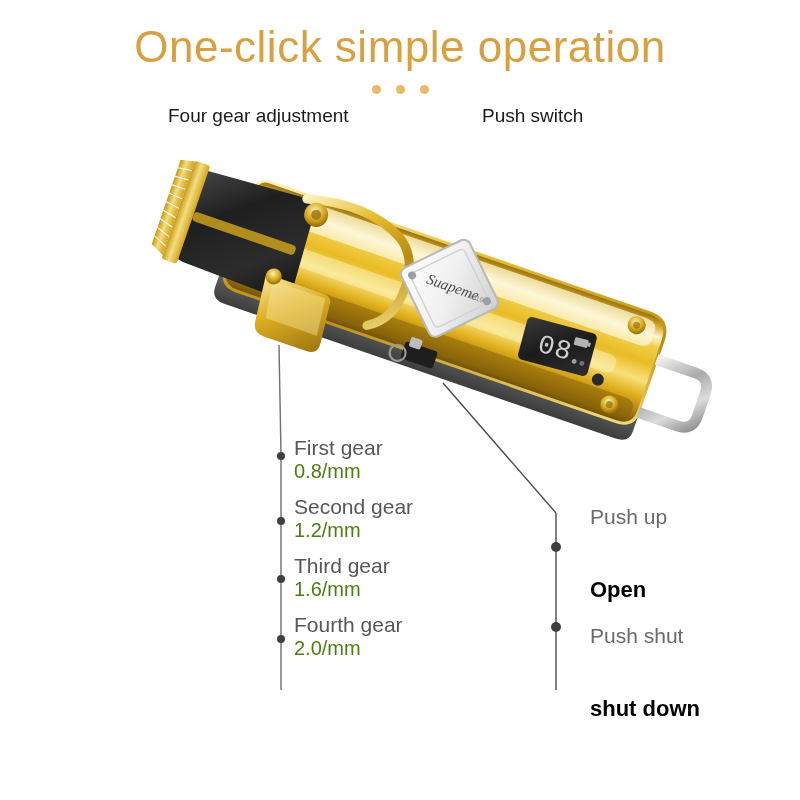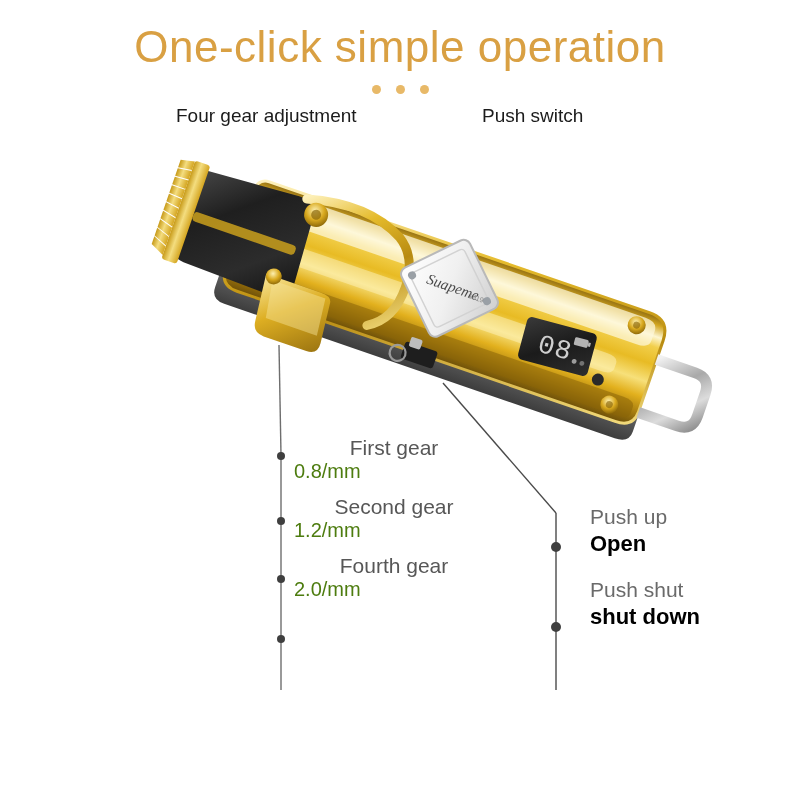--- a/index.html
+++ b/index.html
@@ -45,21 +45,21 @@
     background: #e8b968;
   }
 
   
   .cap {
     position: absolute;
     font-size: 19px;
     color: #1b1b1b;
     white-space: nowrap;
   }
-  .cap-left  { left: 176px; top: 105px; }
+  .cap-left  { left: 168px; top: 105px; }
   .cap-right { left: 482px; top: 105px; }
 
   
   .product {
     position: absolute;
     left: 140px;
     top: 135px;
     width: 590px;
     height: 360px;
   }
@@ -78,21 +78,20 @@
     left: 294px;
     top: 437px;
     width: 200px;
   }
   .gear-item { margin-bottom: 14px; }
   .gear-name {
     font-size: 21px;
     color: #575757;
     line-height: 1.08;
     white-space: nowrap;
-    text-align: center;
   }
   .gear-val {
     font-size: 20px;
     color: #4d7c0f;
     line-height: 1.12;
     white-space: nowrap;
   }
 
   
   .switch-list {
@@ -107,20 +106,21 @@
     color: #6a6a6a;
     line-height: 1.25;
     white-space: nowrap;
   }
   .sw-state {
     font-size: 22px;
     font-weight: bold;
     color: #000000;
     line-height: 1.3;
     white-space: nowrap;
+    margin-top: 46px;
   }
 </style>
 </head>
 <body>
 
 <div id="page">
 
   <div class="title">One-click simple operation</div>
 
   <div class="dots">
@@ -310,20 +310,24 @@
   <div class="gear-list">
     <div class="gear-item">
       <div class="gear-name">First gear</div>
       <div class="gear-val">0.8/mm</div>
     </div>
     <div class="gear-item">
       <div class="gear-name">Second gear</div>
       <div class="gear-val">1.2/mm</div>
     </div>
     <div class="gear-item">
+      <div class="gear-name">Third gear</div>
+      <div class="gear-val">1.6/mm</div>
+    </div>
+    <div class="gear-item">
       <div class="gear-name">Fourth gear</div>
       <div class="gear-val">2.0/mm</div>
     </div>
   </div>
 
   <div class="switch-list">
     <div class="sw-item">
       <div class="sw-action">Push up</div>
       <div class="sw-state">Open</div>
     </div>

